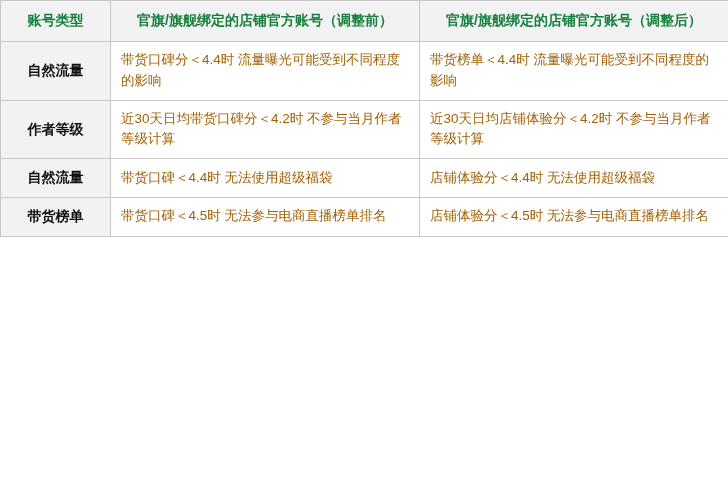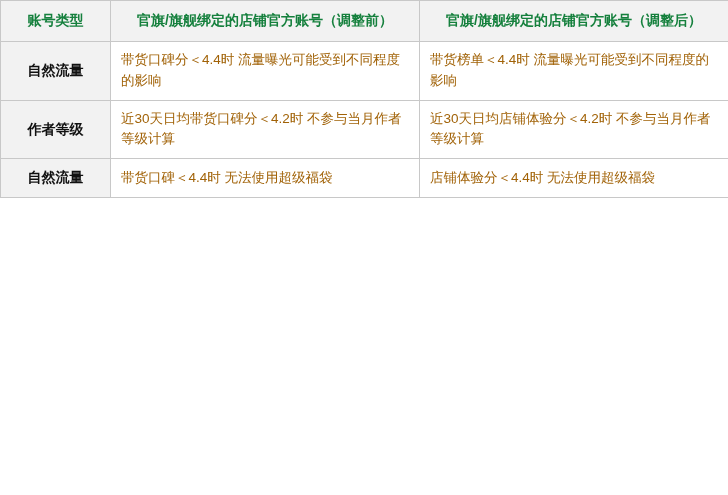--- a/index.html
+++ b/index.html
@@ -78,14 +78,19 @@
     <tr>
       <td class="type-cell">作者等级</td>
       <td class="detail-cell">近30天日均带货口碑分＜4.2时 不参与当月作者等级计算</td>
       <td class="detail-cell">近30天日均店铺体验分＜4.2时 不参与当月作者等级计算</td>
     </tr>
     <tr>
       <td class="type-cell">自然流量</td>
       <td class="detail-cell">带货口碑＜4.4时 无法使用超级福袋</td>
       <td class="detail-cell">店铺体验分＜4.4时 无法使用超级福袋</td>
     </tr>
+    <tr>
+      <td class="type-cell">带货榜单</td>
+      <td class="detail-cell">带货口碑＜4.5时 无法参与电商直播榜单排名</td>
+      <td class="detail-cell">店铺体验分＜4.5时 无法参与电商直播榜单排名</td>
+    </tr>
   </tbody>
 </table>
 
 </body></html>

